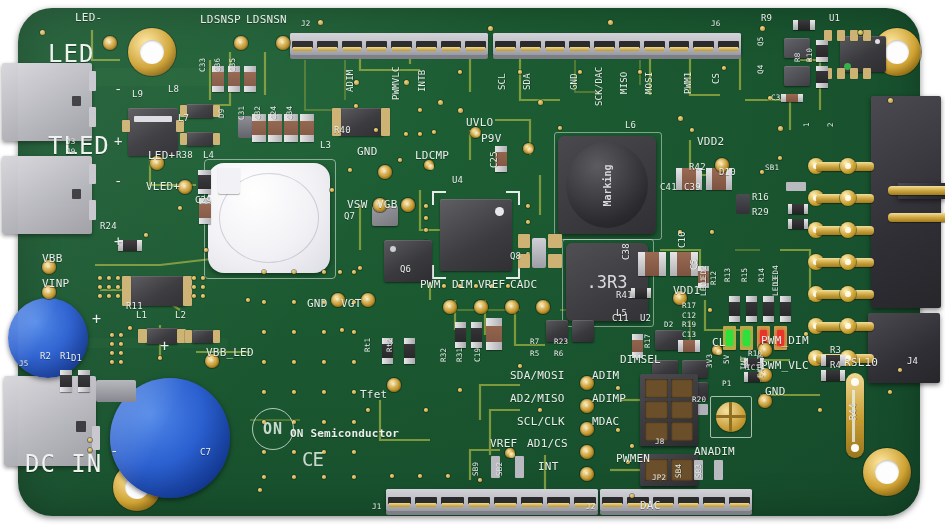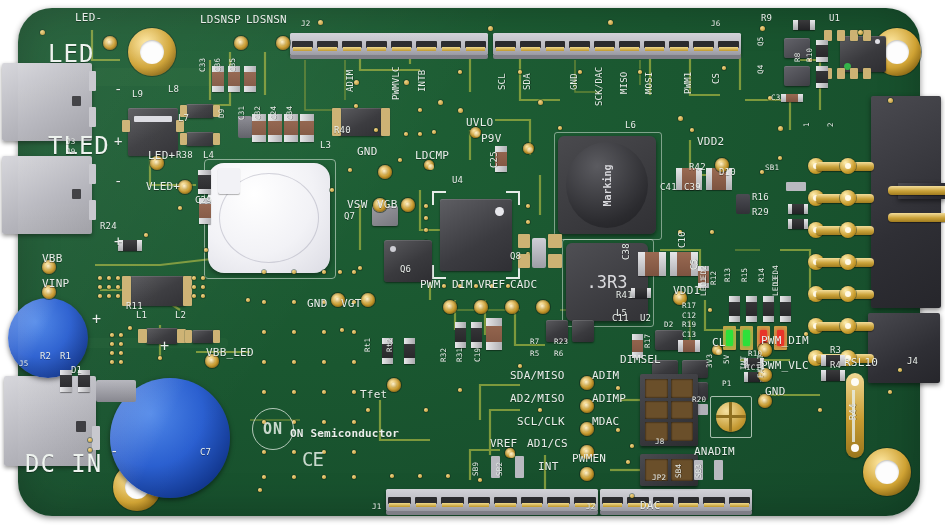--- a/index.html
+++ b/index.html
@@ -744,30 +744,30 @@
   <div class="silk med" style="left:697px;top:136px">VDD2</div>
   <div class="silk med" style="left:673px;top:285px">VDD1</div>
   <div class="silk med" style="left:42px;top:253px">VBB</div>
   <div class="silk med" style="left:42px;top:278px">VINP</div>
   <div class="silk med" style="left:206px;top:347px">VBB_LED</div>
   <div class="silk med" style="left:360px;top:389px">Tfet</div>
   <div class="silk med" style="left:420px;top:279px">PWM</div>
   <div class="silk med" style="left:452px;top:279px">DIM</div>
   <div class="silk med" style="left:478px;top:279px">VREF</div>
   <div class="silk med" style="left:510px;top:279px">CADC</div>
-  <div class="silk med" style="left:510px;top:370px">SDA/MISO</div>
+  <div class="silk med" style="left:510px;top:370px">SDA/MOSI</div>
   <div class="silk med" style="left:510px;top:393px">AD2/MISO</div>
   <div class="silk med" style="left:517px;top:416px">SCL/CLK</div>
   <div class="silk med" style="left:490px;top:438px">VREF</div>
   <div class="silk med" style="left:527px;top:438px">AD1/CS</div>
   <div class="silk med" style="left:538px;top:461px">INT</div>
   <div class="silk med" style="left:592px;top:370px">ADIM</div>
   <div class="silk med" style="left:592px;top:393px">ADIMP</div>
   <div class="silk med" style="left:592px;top:416px">MDAC</div>
-  <div class="silk med" style="left:572px;top:453px">PWMEN</div>
+  <div class="silk med" style="left:616px;top:453px">PWMEN</div>
   <div class="silk med" style="left:761px;top:335px">PWM_DIM</div>
   <div class="silk med" style="left:761px;top:360px">PWM_VLC</div>
   <div class="silk med" style="left:765px;top:386px">GND</div>
   <div class="silk med" style="left:712px;top:337px">CL</div>
   <div class="silk med" style="left:620px;top:354px">DIMSEL</div>
   <div class="silk med" style="left:694px;top:446px">ANADIM</div>
   <div class="silk med" style="left:844px;top:357px">RSL10</div>
   <div class="silk sm" style="left:765px;top:164px">SB1</div>
   <div class="silk sm rot" style="left:472px;top:476px">SB9</div>
   <div class="silk sm rot" style="left:496px;top:476px">SB2</div>
@@ -789,21 +789,21 @@
   <div class="silk" style="left:176px;top:151px">R38</div>
   <div class="silk" style="left:203px;top:151px">L4</div>
   <div class="silk" style="left:195px;top:196px">C29</div>
   <div class="silk" style="left:320px;top:141px">L3</div>
   <div class="silk" style="left:100px;top:222px">R24</div>
   <div class="silk" style="left:126px;top:302px">R11</div>
   <div class="silk" style="left:136px;top:311px">L1</div>
   <div class="silk" style="left:175px;top:311px">L2</div>
   <div class="silk" style="left:40px;top:352px">R2</div>
   <div class="silk" style="left:60px;top:352px">R1</div>
-  <div class="silk" style="left:71px;top:366px">D1</div>
+  <div class="silk" style="left:71px;top:354px">D1</div>
   <div class="silk" style="left:200px;top:448px">C7</div>
   <div class="silk" style="left:344px;top:212px">Q7</div>
   <div class="silk" style="left:400px;top:265px">Q6</div>
   <div class="silk" style="left:452px;top:176px">U4</div>
   <div class="silk rot" style="left:490px;top:168px">C25</div>
   <div class="silk" style="left:510px;top:252px">Q8</div>
   <div class="silk" style="left:625px;top:121px">L6</div>
   <div class="silk" style="left:660px;top:183px">C41</div>
   <div class="silk" style="left:684px;top:183px">C39</div>
   <div class="silk" style="left:689px;top:163px">R42</div>

